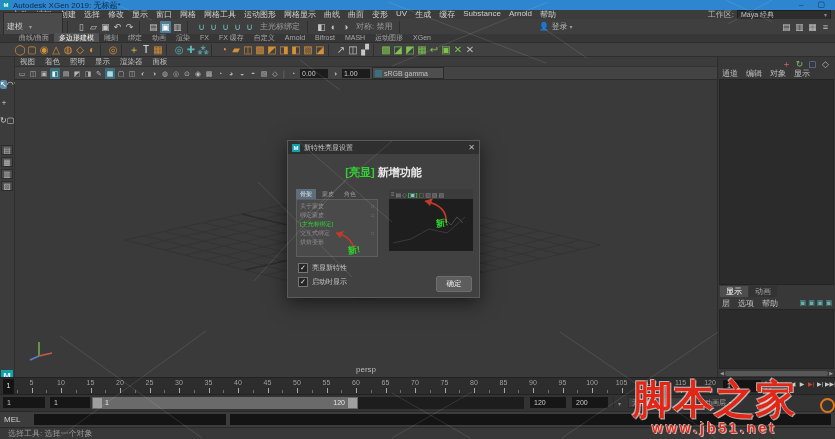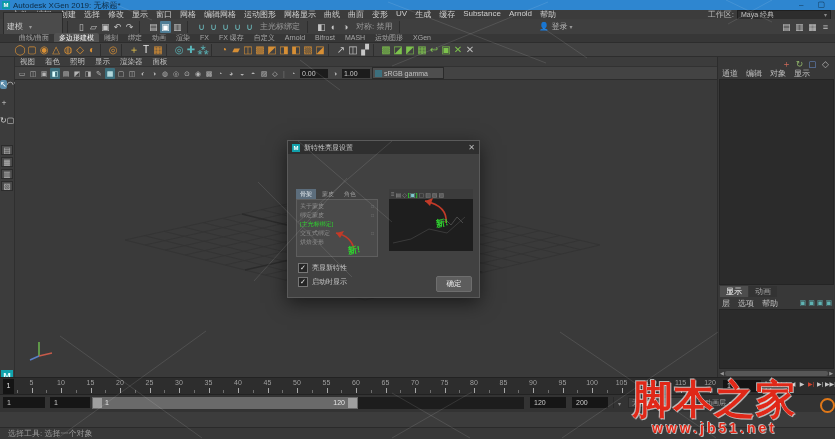--- a/index.html
+++ b/index.html
@@ -171,21 +171,21 @@
   <div class="menubar">
     <div id="menus" style="display:flex;margin-left:8px;">
         <span class="menu-item">文件</span>
         <span class="menu-item">编辑</span>
         <span class="menu-item">创建</span>
         <span class="menu-item">选择</span>
         <span class="menu-item">修改</span>
         <span class="menu-item">显示</span>
         <span class="menu-item">窗口</span>
         <span class="menu-item">网格</span>
-        <span class="menu-item">编辑网格</span>
+        <span class="menu-item">网格工具</span>
         <span class="menu-item">运动图形</span>
         <span class="menu-item">网格显示</span>
         <span class="menu-item">曲线</span>
         <span class="menu-item">曲面</span>
         <span class="menu-item">变形</span>
         <span class="menu-item">UV</span>
         <span class="menu-item">生成</span>
         <span class="menu-item">缓存</span>
         <span class="menu-item">Substance</span>
         <span class="menu-item">Arnold</span>
@@ -395,20 +395,21 @@
             <line x1="324.5" y1="112.33333333333334" x2="565.4166666666666" y2="169.58333333333334" stroke="#343434" stroke-width="1"></line>
             <line x1="330" y1="215" x2="564.9166666666666" y2="160.25" stroke="#343434" stroke-width="1"></line>
             <line x1="344" y1="108" x2="585" y2="165" stroke="#343434" stroke-width="1"></line>
             <line x1="350" y1="220" x2="585" y2="165" stroke="#343434" stroke-width="1"></line>
           </svg>
         <svg width="40" height="30" style="position:absolute;left:10px;bottom:16px;">
           <line x1="14" y1="24" x2="14" y2="10" stroke="#6fbf4f" stroke-width="1.4"></line>
           <line x1="14" y1="24" x2="27" y2="21" stroke="#c75b4a" stroke-width="1.4"></line>
           <line x1="14" y1="24" x2="5" y2="28" stroke="#5b7fc7" stroke-width="1.4"></line>
         </svg>
+        <div class="persp">persp</div>
       </div>
     </div>
 
     <div class="rpanel">
       <div class="cbicons" id="cbicons">
           <span class="sicon" style="color: rgb(207, 106, 90);">＋</span>
           <span class="sicon" style="color: rgb(143, 179, 106);">↻</span>
           <span class="sicon" style="color: rgb(106, 143, 207);">▢</span>
           <span class="sicon" style="color: rgb(176, 176, 176);">◇</span>
         </div>
@@ -555,30 +556,38 @@
     <span class="rcar" style="left:618px;">▾</span>
     <div class="rdd" style="left:628px;width:60px;">
       <span>无角色集</span>
     </div>
     <div class="rdd" style="left:694px;width:62px;background:transparent;border-color:transparent;">
       <span>无动画层</span>
       <span style="font-size:6px;">▾</span>
     </div>
   </div>
 
+  <div class="melrow">
+    <span class="mel-label">MEL</span>
+    <div class="mel-in"></div>
+    <div class="mel-out"></div>
+  </div>
 
   <div class="helprow">
     <span>选择工具: 选择一个对象</span>
   </div>
 
   <div class="dialog">
     <div class="dlg-title">
       <div class="dlg-ico">M</div>
       <span class="t">新特性亮显设置</span>
       <span class="dlg-close">✕</span>
+    </div>
+    <div class="dlg-head">
+      <span class="g">[亮显]</span><span class="w"> 新增功能</span>
     </div>
     <div class="previews">
       <div class="lprev">
         <div class="ltabs2" id="dlg-tabs">
             <span class="dtab active">骨架</span>
             <span class="dtab">蒙皮</span>
             <span class="dtab">角色</span>
           </div>
         <div class="dlist" id="dlg-items">
             <div class="ditem">关于蒙皮<span class="bx">□</span></div>

